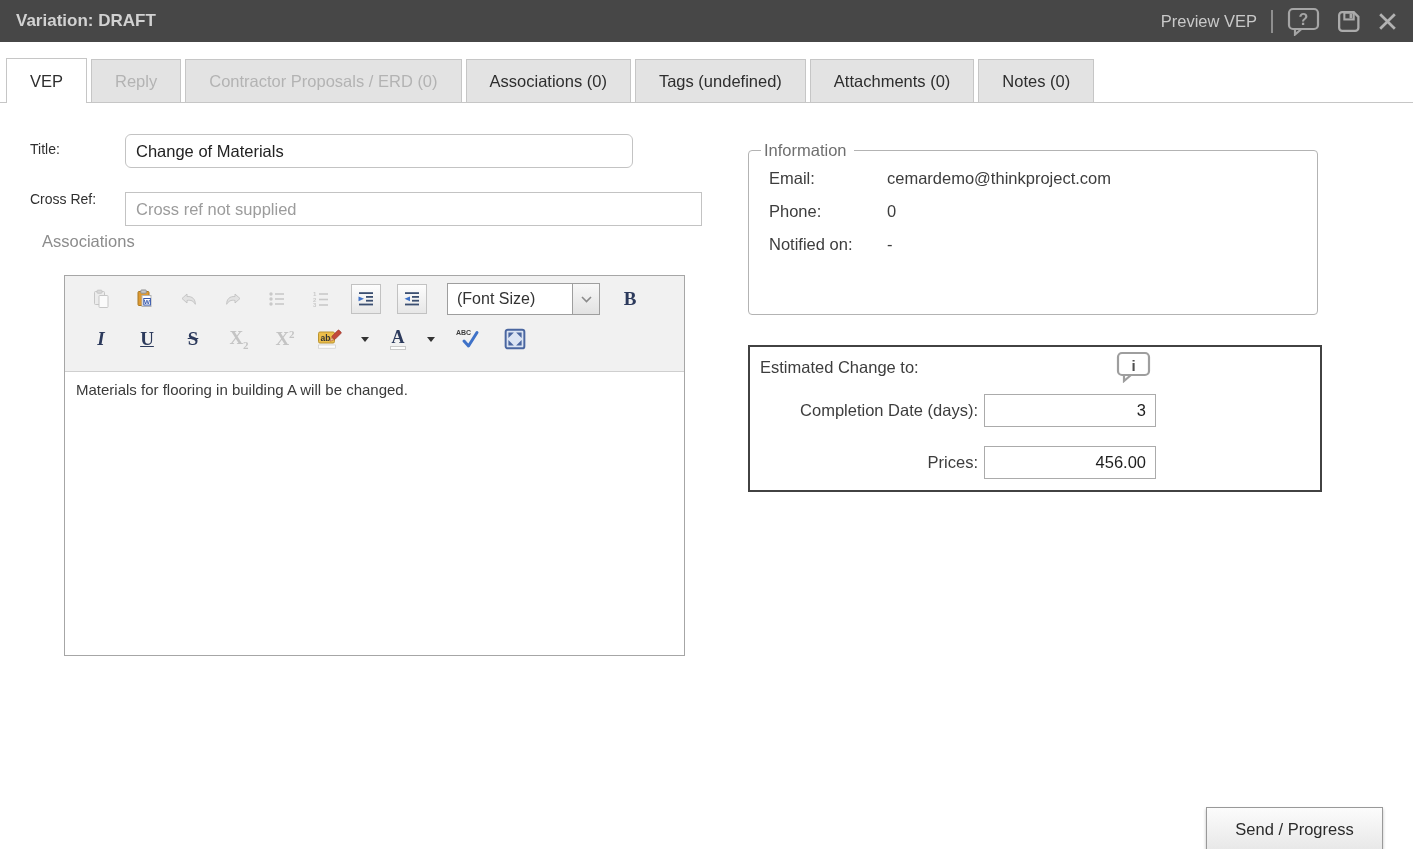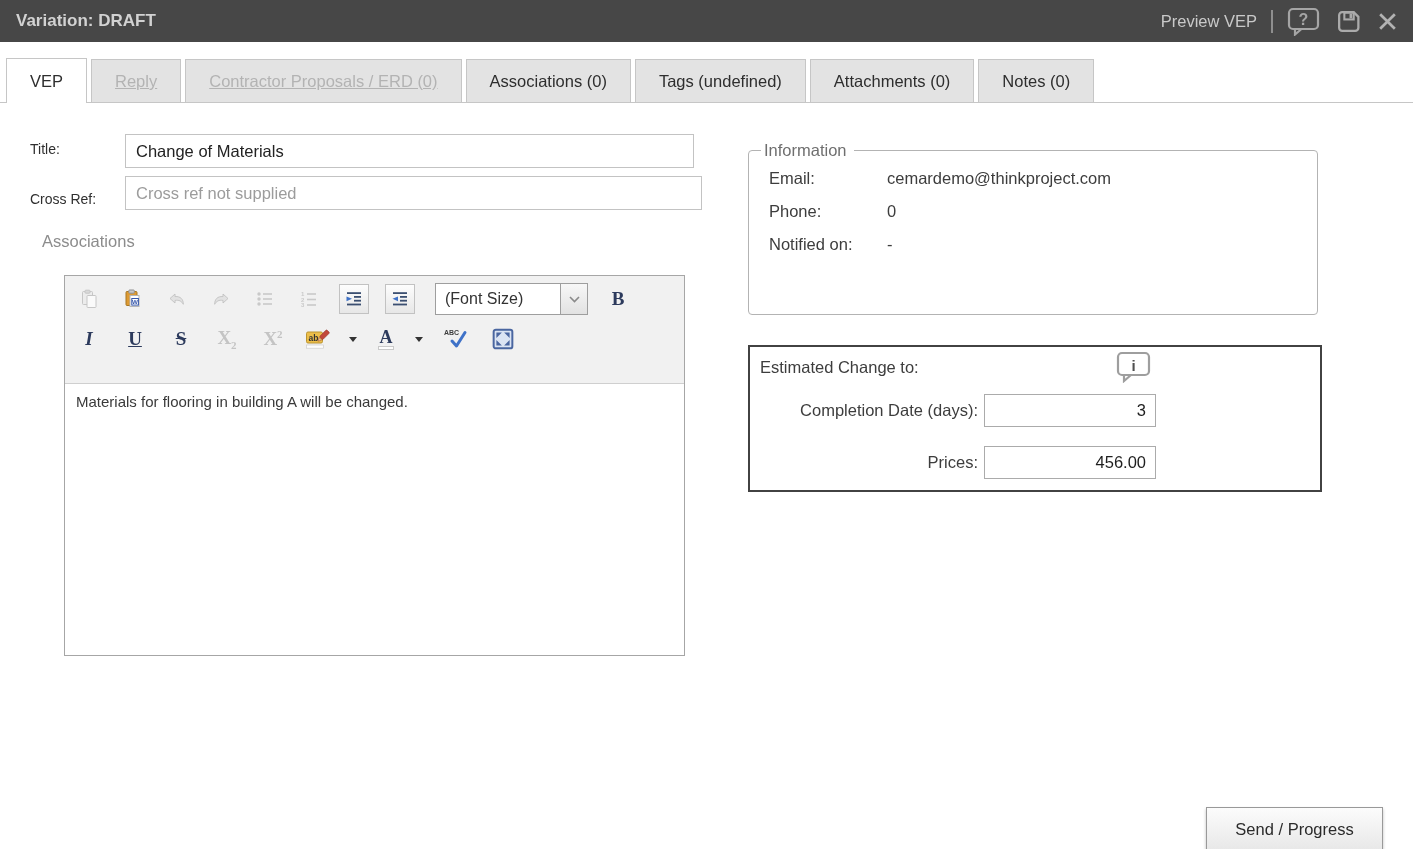--- a/index.html
+++ b/index.html
@@ -26,38 +26,38 @@
     position:absolute; top:42px; left:0; width:1413px; height:61px;
     display:flex; align-items:flex-end; gap:4px; padding-left:6px;
     border-bottom:1px solid #c6c6c6; background:#ffffff;
   }
   .tab {
     height:43px; line-height:42px; padding:0 23px; background:#e3e3e3;
     border:1px solid #c6c6c6; border-bottom:none; font-size:16.5px;
     color:#2e2e2e; cursor:pointer; white-space:nowrap;
   }
   .tab.active { background:#ffffff; height:45px; line-height:44px; margin-bottom:-1px; position:relative; z-index:2; }
-  .tab.disabled { color:#b3b3b3; cursor:default;text-decoration:underline; }
+  .tab.disabled { color:#b3b3b3; cursor:default; }
 
   
   .form-label { position:absolute; font-size:14px; color:#2f2f2f; }
   .txt-input {
     position:absolute; border:1px solid #c3c3c3; background:#fff;
     font-family:"Liberation Sans", sans-serif; font-size:16.5px; color:#222;
     padding:0 10px; outline:none;
   }
   .txt-input::placeholder { color:#9c9c9c; }
   .desc-label { position:absolute; left:42px; top:232px; font-size:16.5px; color:#8c8c8c; }
 
   
   .editor {
     position:absolute; left:64px; top:275px; width:621px; height:381px;
     border:1px solid #a6a6a6; background:#fff;
   }
-  .toolbar { height:108px; background:#f1f1f1; border-bottom:1px solid #cfcfcf; padding:3px 8px 0 4px; }
+  .toolbar { height:96px; background:#f1f1f1; border-bottom:1px solid #cfcfcf; padding:3px 8px 0 16px; }
   .tb-row { height:40px; display:flex; align-items:center; gap:16px; padding-left:6px; }
   .tb-row2 { gap:18px; }
   .tb-btn {
     min-width:28px; height:28px; display:flex; align-items:center;
     justify-content:center; cursor:pointer; position:relative; flex:none;
   }
   .tb-btn.raised { width:30px; height:30px; border:1px solid #c2c2c2; background:linear-gradient(#fdfdfd,#e7e7e7); }
   .glyph-serif { font-family:"Liberation Serif", serif; font-weight:bold; font-size:19px; color:#2c3a5c; }
   .glyph-italic { font-style:italic; }
   .glyph-underline { text-decoration:underline; }
@@ -148,24 +148,24 @@
   <div class="tab active">VEP</div>
   <div class="tab disabled">Reply</div>
   <div class="tab disabled">Contractor Proposals / ERD (0)</div>
   <div class="tab">Associations (0)</div>
   <div class="tab">Tags (undefined)</div>
   <div class="tab">Attachments (0)</div>
   <div class="tab">Notes (0)</div>
 </div>
 
 <label class="form-label" style="left:30px; top:141px;">Title:</label>
-<input class="txt-input" style="left: 125px; top: 134px; width: 569px; height: 34px;" value="Change of Materials">
+<input class="txt-input" style="left: 125px; top: 134px; width: 508px; height: 34px; border-radius: 6px;" value="Change of Materials">
 
 <label class="form-label" style="left:30px; top:191px;">Cross Ref:</label>
-<input class="txt-input" style="left: 125px; top: 176px; width: 577px; height: 34px;" placeholder="Cross ref not supplied">
+<input class="txt-input" style="left: 125px; top: 192px; width: 577px; height: 34px;" placeholder="Cross ref not supplied">
 
 <div class="desc-label">Associations</div>
 
 <div class="editor">
   <div class="toolbar">
     <div class="tb-row">
       <span class="tb-btn">
         <svg width="20" height="20" viewBox="0 0 20 20">
           <rect x="3.5" y="2.5" width="10" height="13" rx="1" fill="#ececec" stroke="#c6c6c6"></rect>
           <rect x="6" y="1.2" width="5" height="3" rx="0.8" fill="#d9d9d9" stroke="#c6c6c6"></rect>

